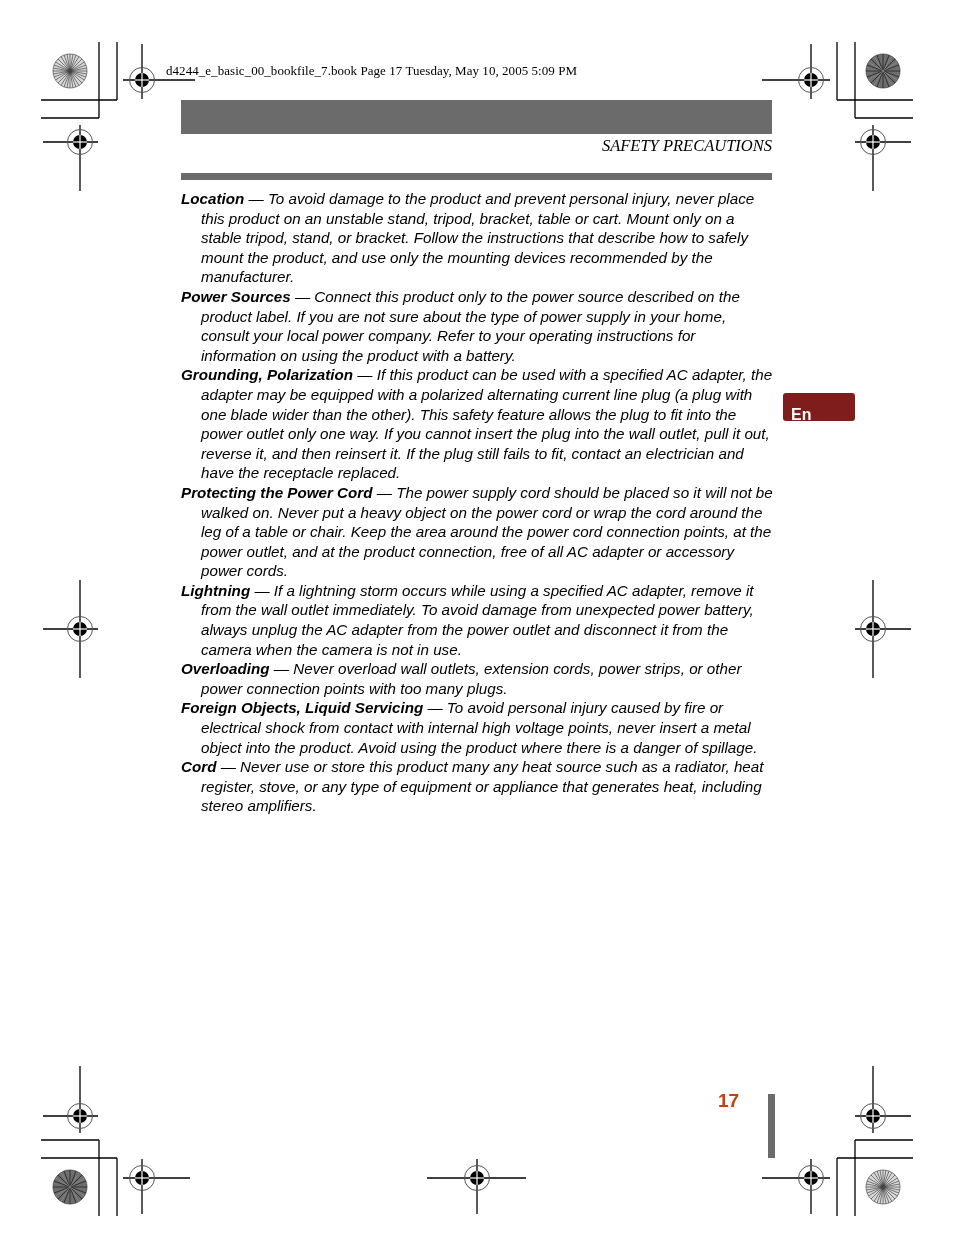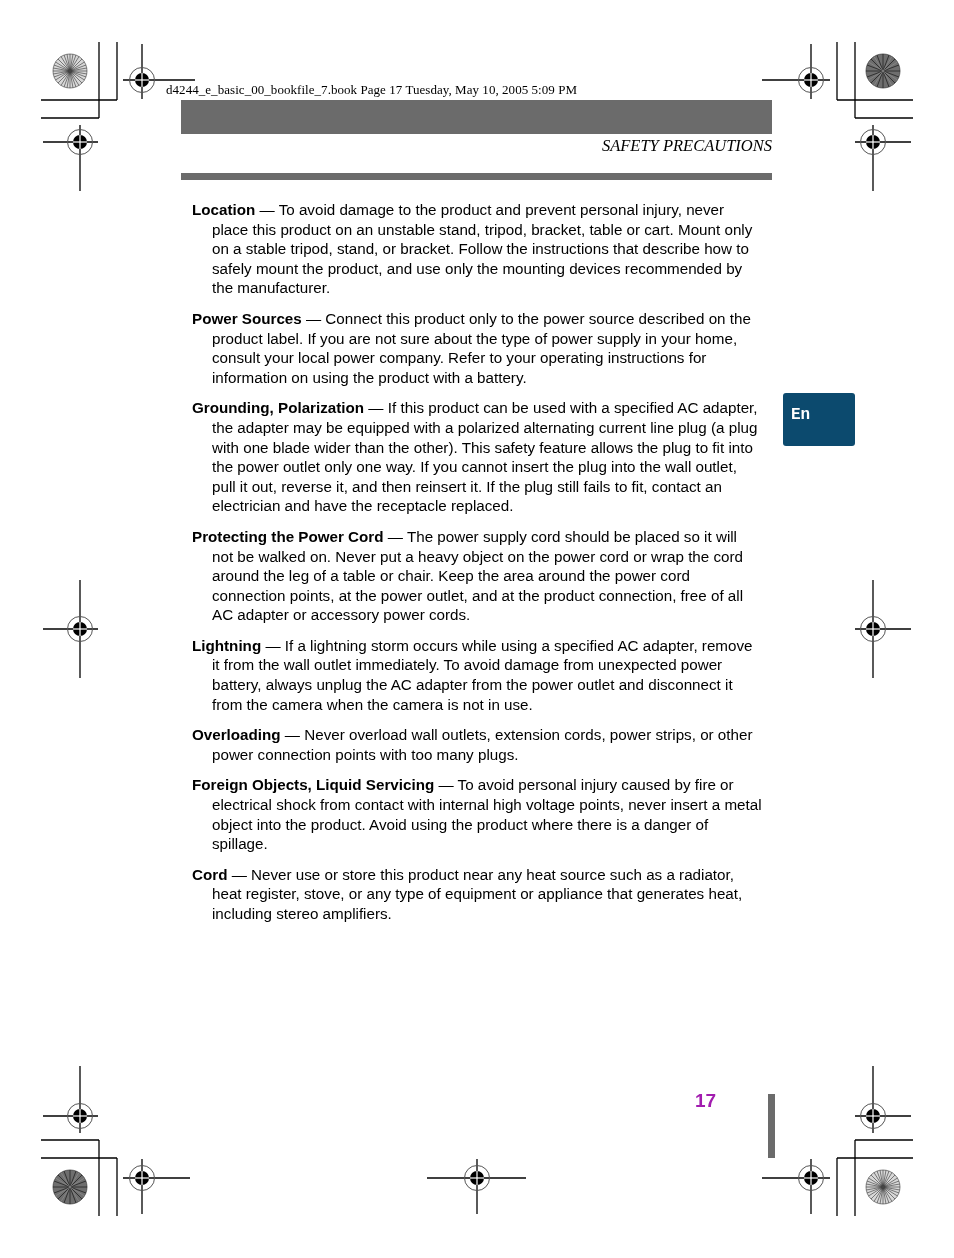--- a/index.html
+++ b/index.html
@@ -1,25 +1,25 @@
 <!DOCTYPE html>
 <html><head>
 <meta charset="utf-8">
 <style>
   html, body { margin: 0; padding: 0; background: #ffffff; }
   body { width: 954px; height: 1258px; position: relative; overflow: hidden; }
-  .slug { position: absolute; left: 166px; top: 82px; font-family: "Liberation Serif", serif; font-size: 13px; color: #000; white-space: nowrap; letter-spacing: 0.05px; }
+  .slug { position: absolute; left: 166px; top: 63px; font-family: "Liberation Serif", serif; font-size: 13px; color: #000; white-space: nowrap; letter-spacing: 0.05px; }
   .header-bar { position: absolute; left: 181px; top: 100px; width: 591px; height: 34px; background: #6b6b6b; }
   .section-title { position: absolute; right: 182px; top: 136px; font-family: Liberation Serif, serif; font-style: italic; font-size: 16.5px; color: #000; white-space: nowrap; }
   .rule-bar { position: absolute; left: 181px; top: 173px; width: 591px; height: 7px; background: #6b6b6b; }
   .content { position: absolute; left: 181px; top: 189px; width: 592px; font-family: "Liberation Sans", sans-serif; font-size: 15.2px; line-height: 19.6px; color: #000; }
-  .entry { margin: 11px; padding-left: 20px; text-indent: -20px; }
+  .entry { margin: 0; padding-left: 20px; text-indent: -20px; font-style: italic; }
   .entry .term { font-weight: bold; }
-  .lang-tab { position: absolute; left: 783px; top: 393px; width: 72px; height: 53px; background: #0c4a6e; border-radius: 3px; color: #fff; font-family: Liberation Mono, monospace; font-weight: bold; font-size: 16px; line-height: 44px; padding-left: 8px; box-sizing: border-box; }
-  .page-num { position: absolute; left: 695px; top: 1090px; font-family: "Liberation Sans", sans-serif; font-weight: bold; font-size: 19px; color: #a21caf; text-align: center; }
+  .lang-tab { position: absolute; left: 783px; top: 393px; width: 72px; height: 28px; background: #7f1d1d; border-radius: 3px; color: #fff; font-family: Liberation Sans, sans-serif; font-weight: bold; font-size: 16px; line-height: 44px; padding-left: 8px; box-sizing: border-box; }
+  .page-num { position: absolute; left: 718px; top: 1090px; font-family: "Liberation Sans", sans-serif; font-weight: bold; font-size: 19px; color: #c2410c; text-align: center; }
   .page-bar { position: absolute; left: 768px; top: 1094px; width: 7px; height: 64px; background: #6b6b6b; }
   svg.reg { position: absolute; overflow: visible; }
 </style>
 </head>
 <body>
 
 <svg class="reg" width="954" height="1258" style="left:0;top:0;">
   <defs>
     <g id="target">
       <circle cx="0" cy="0" r="12.5" fill="none" stroke="#555" stroke-width="1"></circle>
@@ -145,19 +145,19 @@
 <div class="rule-bar"></div>
 
 <div class="content">
   <p class="entry"><span class="term">Location</span><span> — To avoid damage to the product and prevent personal injury, never place this product on an unstable stand, tripod, bracket, table or cart. Mount only on a stable tripod, stand, or bracket. Follow the instructions that describe how to safely mount the product, and use only the mounting devices recommended by the manufacturer.</span></p>
   <p class="entry"><span class="term">Power Sources</span><span> — Connect this product only to the power source described on the product label. If you are not sure about the type of power supply in your home, consult your local power company. Refer to your operating instructions for information on using the product with a battery.</span></p>
   <p class="entry"><span class="term">Grounding, Polarization</span><span> — If this product can be used with a specified AC adapter, the adapter may be equipped with a polarized alternating current line plug (a plug with one blade wider than the other). This safety feature allows the plug to fit into the power outlet only one way. If you cannot insert the plug into the wall outlet, pull it out, reverse it, and then reinsert it. If the plug still fails to fit, contact an electrician and have the receptacle replaced.</span></p>
   <p class="entry"><span class="term">Protecting the Power Cord</span><span> — The power supply cord should be placed so it will not be walked on. Never put a heavy object on the power cord or wrap the cord around the leg of a table or chair. Keep the area around the power cord connection points, at the power outlet, and at the product connection, free of all AC adapter or accessory power cords.</span></p>
   <p class="entry"><span class="term">Lightning</span><span> — If a lightning storm occurs while using a specified AC adapter, remove it from the wall outlet immediately. To avoid damage from unexpected power battery, always unplug the AC adapter from the power outlet and disconnect it from the camera when the camera is not in use.</span></p>
   <p class="entry"><span class="term">Overloading</span><span> — Never overload wall outlets, extension cords, power strips, or other power connection points with too many plugs.</span></p>
   <p class="entry"><span class="term">Foreign Objects, Liquid Servicing</span><span> — To avoid personal injury caused by fire or electrical shock from contact with internal high voltage points, never insert a metal object into the product. Avoid using the product where there is a danger of spillage.</span></p>
-  <p class="entry"><span class="term">Cord</span><span> — Never use or store this product near any heat source such as a radiator, heat register, stove, or any type of equipment or appliance that generates heat, including stereo amplifiers.</span></p>
+  <p class="entry"><span class="term">Cord</span><span> — Never use or store this product many any heat source such as a radiator, heat register, stove, or any type of equipment or appliance that generates heat, including stereo amplifiers.</span></p>
 </div>
 
 <div class="lang-tab">En</div>
 
 <div class="page-num">17</div>
 <div class="page-bar"></div>
 
 </body></html>

